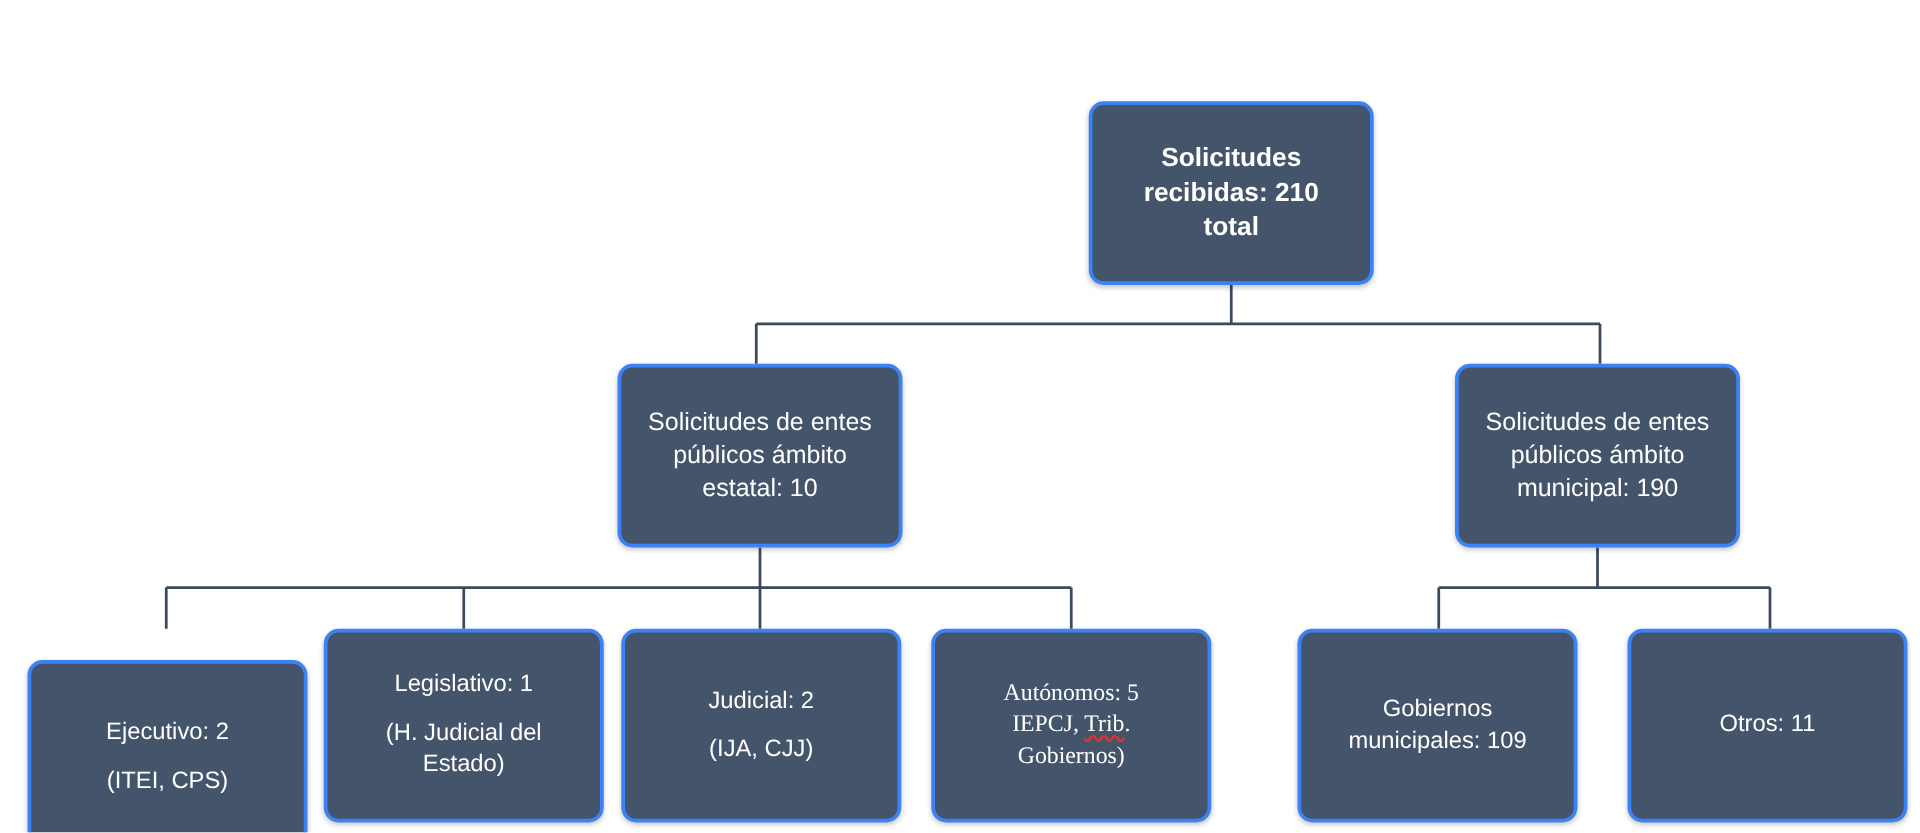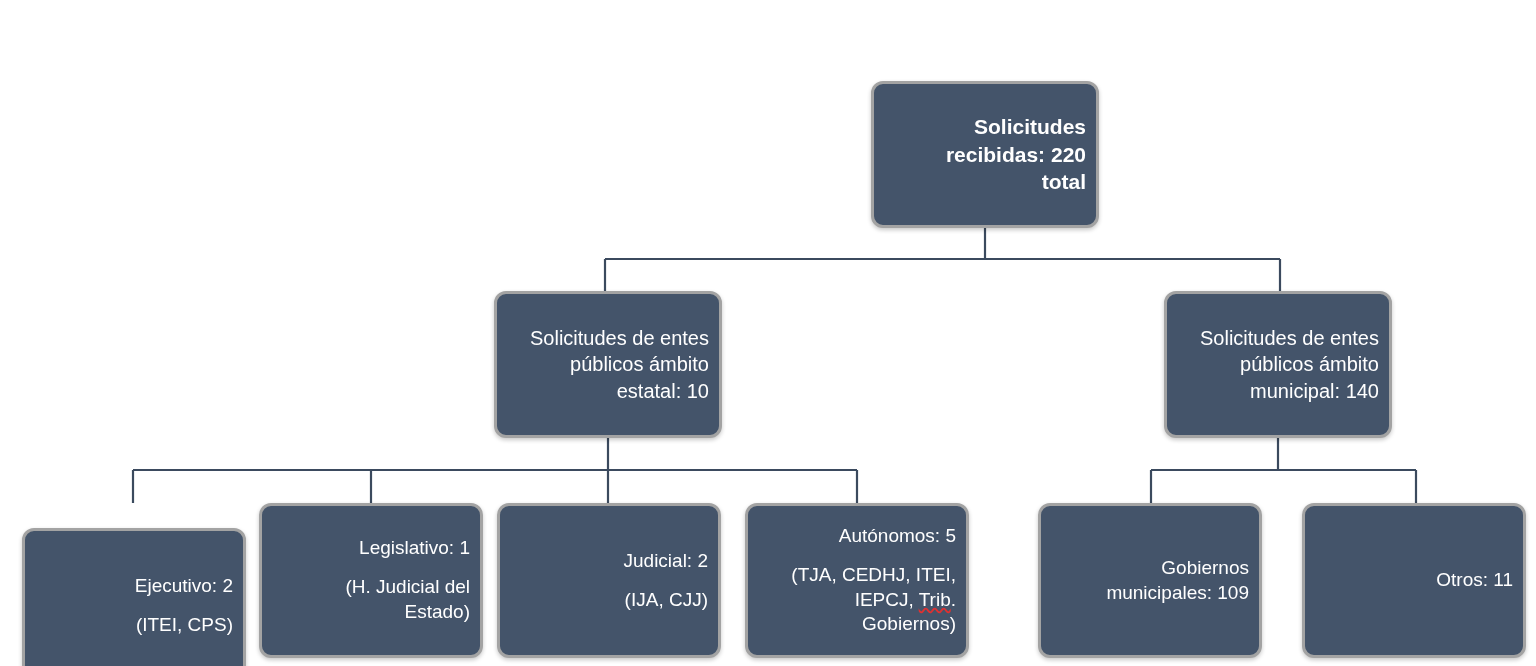--- a/index.html
+++ b/index.html
@@ -34,27 +34,27 @@
     fill: none;
     stroke-linecap: butt;
   }
 
   
   .node {
     position: absolute;
     box-sizing: border-box;
     background: #44546A;
     border-radius: 12px;
-    border: 3px solid #a3a3a3;
+    border: 3px solid #3b82f6;
     box-shadow: 0 2px 4px rgba(0,0,0,0.22);
     display: flex;
     flex-direction: column;
     align-items: center;
     justify-content: center;
-    text-align: right;
+    text-align: center;
     color: #FFFFFF;
     padding: 6px 10px;
     line-height: 1.30;
     z-index: 3;
   }
   .node .line {
     display: block;
     width: 100%;
   }
 
@@ -104,55 +104,54 @@
     <path class="conn" d="M 857 470 L 857 503"></path>
 
     <path class="conn" d="M 1278 438 L 1278 470"></path>
     <path class="conn" d="M 1151 470 L 1416 470"></path>
     <path class="conn" d="M 1151 470 L 1151 503"></path>
     <path class="conn" d="M 1416 470 L 1416 503"></path>
   </svg>
 
   <div class="node root" style="left:871px; top:81px; width:228px; height:147px;">
     <span class="line">Solicitudes</span>
-    <span class="line">recibidas: 220</span>
+    <span class="line">recibidas: 210</span>
     <span class="line">total</span>
   </div>
 
   <div class="node level2" style="left:494px; top:291px; width:228px; height:147px;">
     <span class="line">Solicitudes de entes</span>
     <span class="line">públicos ámbito</span>
     <span class="line">estatal: 10</span>
   </div>
 
   <div class="node level2" style="left:1164px; top:291px; width:228px; height:147px;">
     <span class="line">Solicitudes de entes</span>
     <span class="line">públicos ámbito</span>
-    <span class="line">municipal: 140</span>
+    <span class="line">municipal: 190</span>
   </div>
 
   <div class="node leaf" style="left:22px; top:528px; width:224px; height:155px;">
     <span class="line">Ejecutivo: 2</span>
     <span class="line">(ITEI, CPS)</span>
   </div>
 
   <div class="node leaf" style="left:259px; top:503px; width:224px; height:155px;">
     <span class="line">Legislativo: 1</span>
     <span class="line">(H. Judicial del</span>
     <span class="line wrap">Estado)</span>
   </div>
 
   <div class="node leaf" style="left:497px; top:503px; width:224px; height:155px;">
     <span class="line">Judicial: 2</span>
     <span class="line">(IJA, CJJ)</span>
   </div>
 
-  <div class="node leaf" style="left:745px; top:503px; width:224px; height:155px;">
+  <div class="node leaf" style="left:745px; top:503px; width:224px; height:155px;font-family:Liberation Serif, serif;">
     <span class="line">Autónomos: 5</span>
-    <span class="line">(TJA, CEDHJ, ITEI,</span>
     <span class="line wrap"><span>IEPCJ, </span><span class="spell-error">Trib</span><span>.</span></span>
     <span class="line wrap">Gobiernos)</span>
   </div>
 
   <div class="node leaf" style="left:1038px; top:503px; width:224px; height:155px;">
     <span class="line">Gobiernos</span>
     <span class="line wrap" style="margin-top:2px;">municipales: 109</span>
   </div>
 
   <div class="node leaf" style="left:1302px; top:503px; width:224px; height:155px;">

